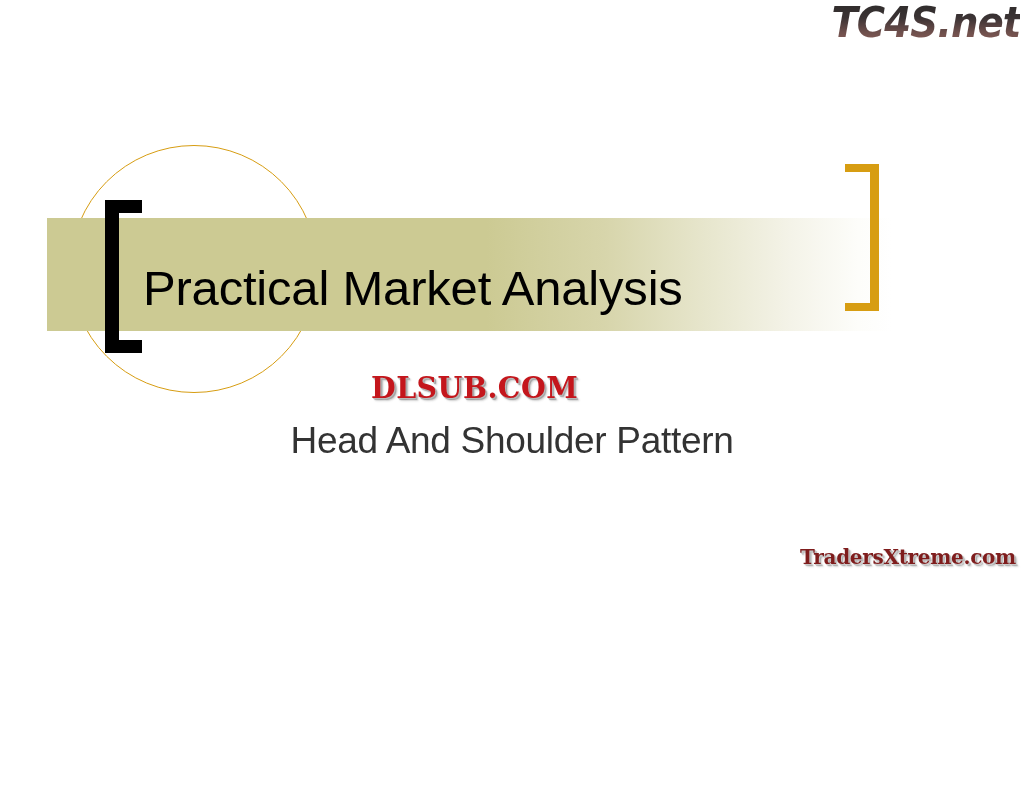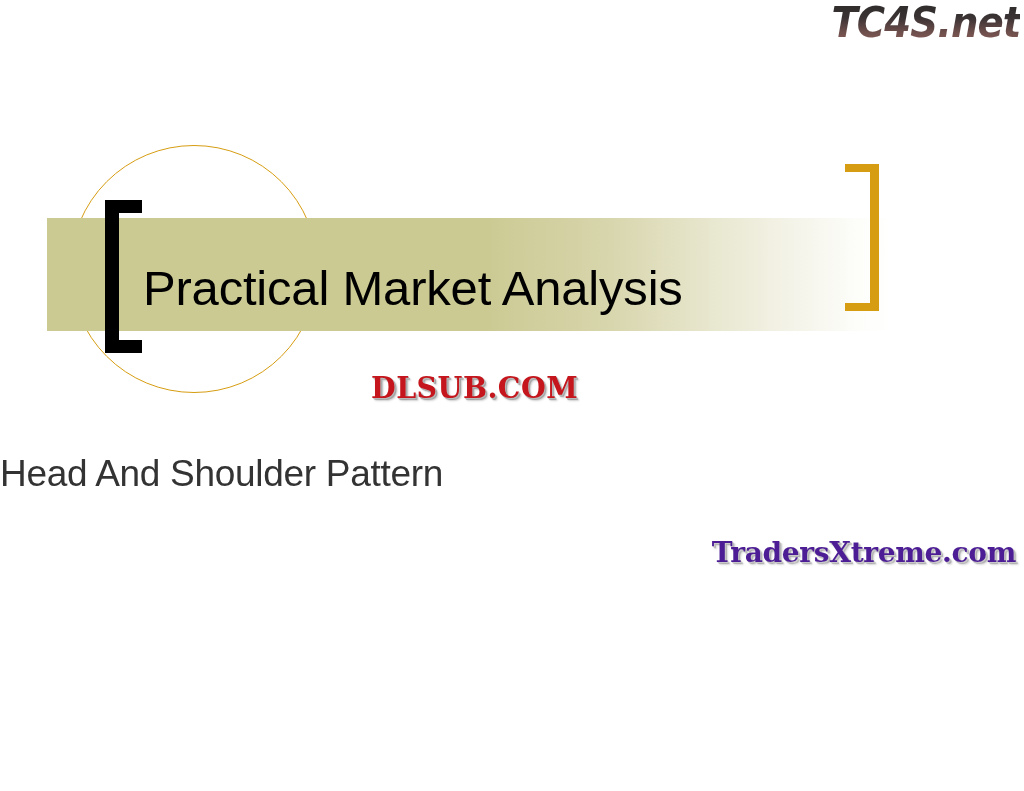--- a/index.html
+++ b/index.html
@@ -131,38 +131,38 @@
        2px 2px 1px rgba(140,140,140,0.75),
        3px 3px 2px rgba(160,160,160,0.45);
   }
 
   
   .slide-subtitle {
     position: absolute;
     left: 0;
     right: 0;
     top: 420px;
+    text-align: center;
     font-family: "Liberation Sans", sans-serif;
     font-size: 37px;
     font-weight: normal;
     color: #333333;
     letter-spacing: -0.3px;
     white-space: nowrap;
-    margin-top: 33px;
   }
 
   
   .tx-logo {
     position: absolute;
     right: 8px;
     bottom: 4px;
     font-family: "DejaVu Serif", serif;
-    font-size: 28px;
+    font-size: 20px;
     font-weight: bold;
-    color: #4c1d95;
+    color: #7f1d1d;
     letter-spacing: -0.3px;
     line-height: 1;
     white-space: nowrap;
     -webkit-text-stroke: 1.4px #ffffff;
     paint-order: stroke fill;
     text-shadow:
        1px 1px 0 #c9c9c9,
        2px 2px 1px rgba(150,150,150,0.7),
        3px 3px 2px rgba(170,170,170,0.4);
   }

